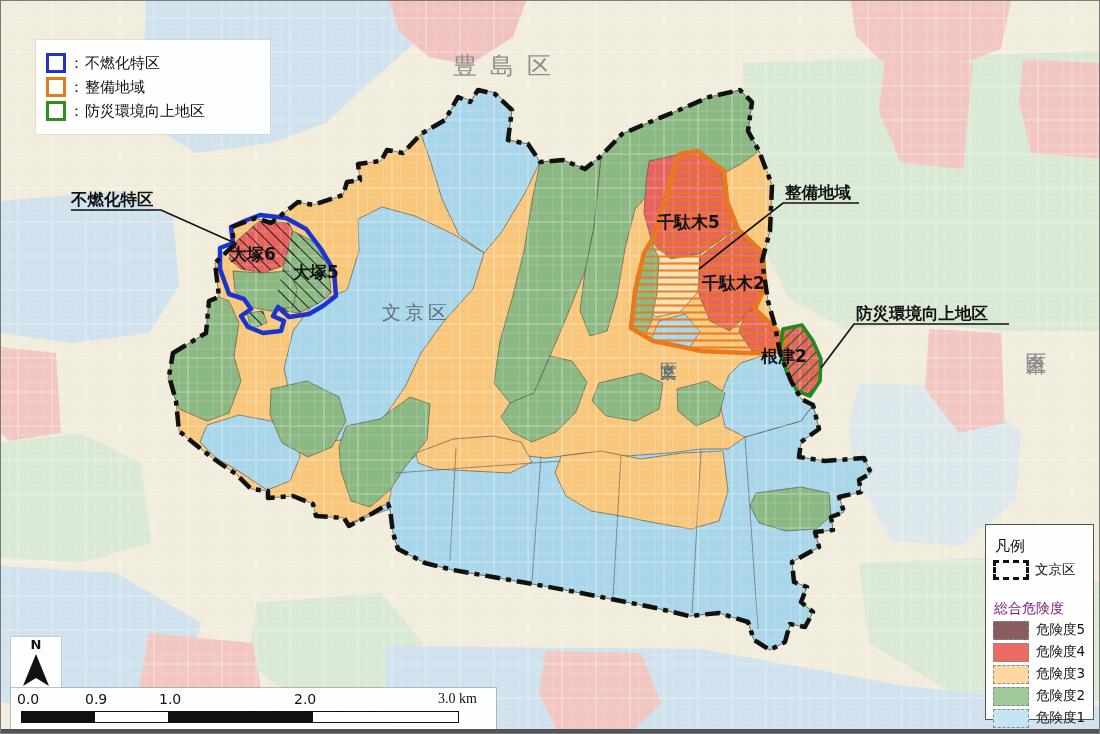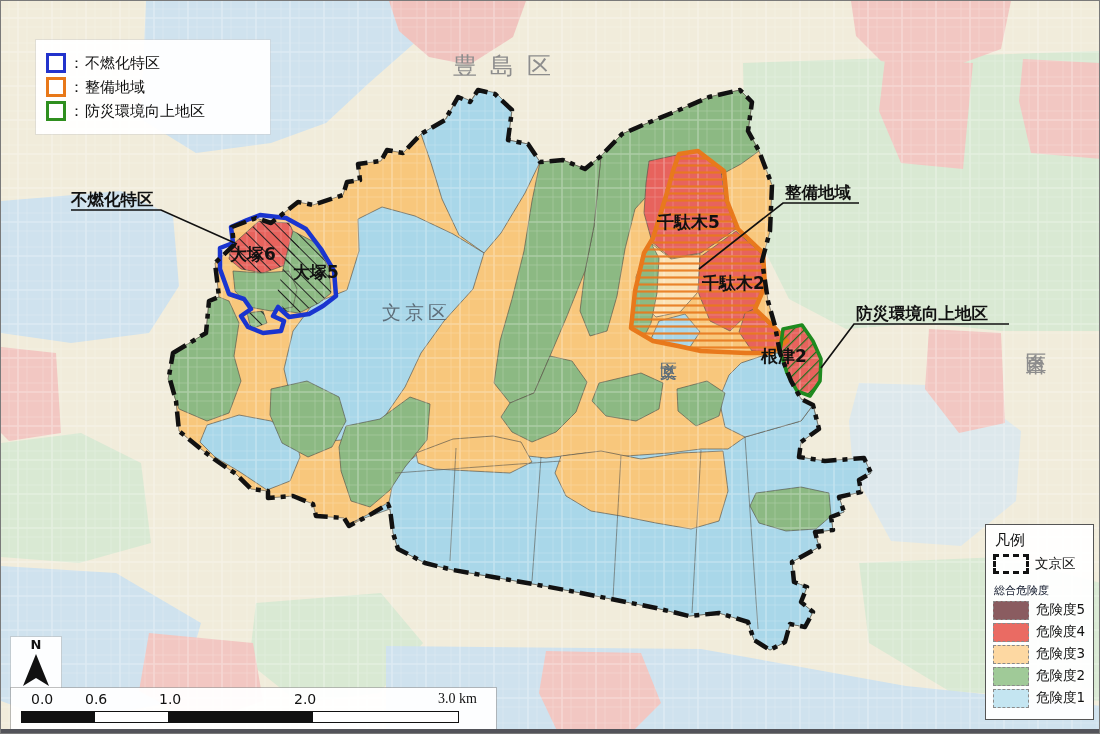--- a/index.html
+++ b/index.html
@@ -7,25 +7,25 @@
          font-family:"DejaVu Sans","Liberation Sans",sans-serif;
          border:1px solid #7a7a7a;box-sizing:border-box;overflow:hidden;}
   svg{position:absolute;left:0;top:0;}
   .panel{position:absolute;background:rgba(255,255,255,0.95);}
   
   #legend-tl{left:35px;top:39px;width:214px;padding:9px 10px;box-shadow:0 0 0 1px rgba(200,200,200,.4);}
   .tl-row{display:flex;align-items:center;margin:4px 0;font-size:15px;color:#111;line-height:19px;white-space:nowrap;}
   .tl-swatch{width:14px;height:14px;background:#fff;border:3px solid #000;flex:0 0 auto;}
   .tl-sep{margin:0 1px 0 3px;}
   
-  #legend-br{left:984px;top:523px;width:109px;height:196px;border:1px solid #555;padding:6px 7px;box-sizing:border-box;}
+  #legend-br{left:984px;top:523px;width:109px;height:196px;border:1px solid #555;padding:12px 7px;box-sizing:border-box;}
   #legend-br .title{font-size:15px;color:#111;margin:0 0 4px 2px;}
   .br-boundary{display:flex;align-items:center;margin:2px 0 4px 0;}
   .br-boundary-icon{width:30px;height:14px;border:3px dashed #111;margin-right:6px;flex:0 0 auto;}
-  .br-sub{font-size:11px;color:#0f172a;margin:9px 0 3px 1px;}
+  .br-sub{font-size:14px;color:#701a75;margin:20px 0 3px 1px;}
   .br-row{display:flex;align-items:flex-start;margin:3px 0;}
   .br-swatch{width:34px;height:17px;border:1px dashed #8a8a8a;margin-right:7px;flex:0 0 auto;}
   .br-label{font-size:13.5px;color:#111;white-space:nowrap;}
   
   #north-box{left:10px;top:636px;width:50px;height:52px;text-align:center;box-shadow:0 0 0 1px rgba(180,180,180,.5);}
   #north-box .n{font-size:13px;font-weight:bold;color:#111;line-height:14px;margin-top:1px;}
   
   #scalebar{left:10px;top:687px;width:485px;height:41px;box-shadow:0 0 0 1px rgba(150,150,150,.6);}
   .sb-tick{position:absolute;top:3px;font-size:14px;color:#111;}
   #sb-bar{position:absolute;left:10px;top:23px;width:436px;height:10px;border:1px solid #111;display:flex;}
@@ -205,22 +205,22 @@
 </div>
 
 <div id="north-box" class="panel">
   <div class="n">N</div>
   <svg width="50" height="36" viewBox="0 0 50 36" style="position:static;display:block;">
     <path d="M25,2 L38,34 L25,26 L12,34 Z" fill="#111"></path>
   </svg>
 </div>
 
 <div id="scalebar" class="panel">
-  <span class="sb-tick" style="left:20px;">0.0</span>
-  <span class="sb-tick" style="left:74px;">0.6</span>
+  <span class="sb-tick" style="left:6px;">0.0</span>
+  <span class="sb-tick" style="left:74px;">0.9</span>
   <span class="sb-tick" style="left:148px;">1.0</span>
   <span class="sb-tick" style="left:283px;">2.0</span>
   <span class="sb-tick" style="left:427px;font-family:Liberation Serif, serif;">3.0 km</span>
   <div id="sb-bar">
     <div class="sb-seg" style="width:73px;background:#111;"></div>
     <div class="sb-seg" style="width:73px;background:#fff;"></div>
     <div class="sb-seg" style="width:145px;background:#111;"></div>
     <div class="sb-seg" style="width:145px;background:#fff;"></div>
   </div>
 </div>

